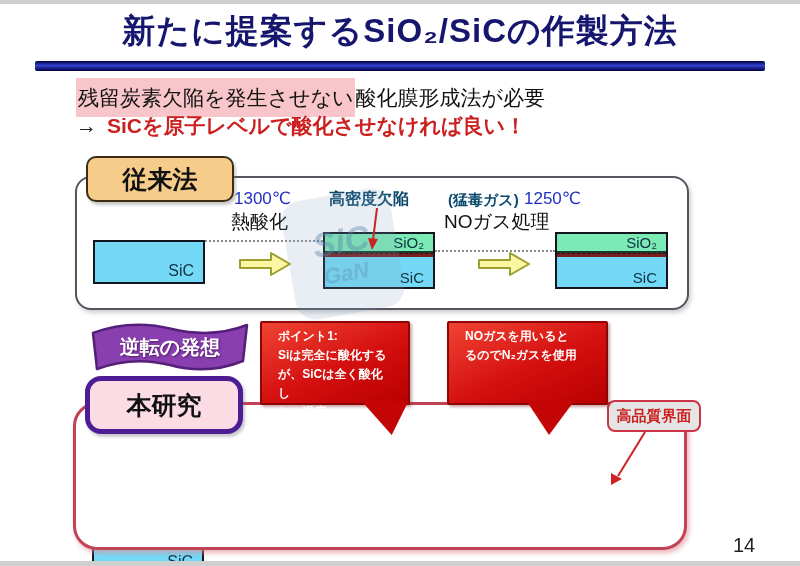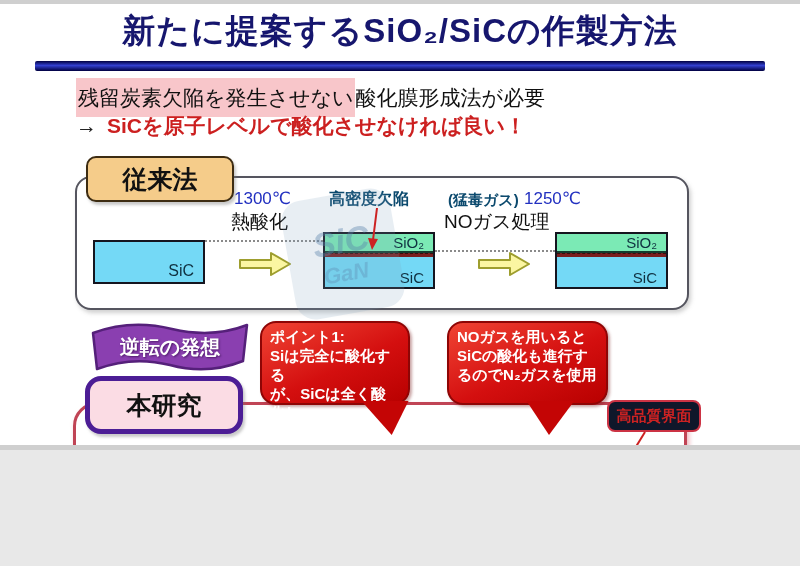--- a/index.html
+++ b/index.html
@@ -1,17 +1,17 @@
 <!DOCTYPE html>
 <html><head>
 <meta charset="utf-8">
 <style>
   html,body{margin:0;padding:0;background:#e8e8e8;}
   #slide{
-    position:relative;width:800px;height:450px;margin:0 auto;
+    position:relative;width:800px;height:566px;margin:0 auto;
     background:#ffffff;box-sizing:border-box;
     border-top:4px solid #cfcfcf;border-bottom:5px solid #cfcfcf;
     font-family:"Liberation Sans","DejaVu Sans",sans-serif;
     overflow:hidden;
   }
   .abs{position:absolute;}
   
   .title{left:0;right:0;top:5px;text-align:center;font-size:33px;font-weight:bold;color:#16166e;letter-spacing:1px;}
   .title-bar{left:35px;top:57px;width:730px;height:10px;
     background:linear-gradient(to bottom,#000040,#3340cf 45%,#000040);border-radius:2px;}
@@ -46,26 +46,26 @@
   
   .rib-wrap{left:88px;top:316px;width:164px;height:54px;z-index:15;}
   .rib-text{left:88px;top:330px;width:164px;text-align:center;font-size:20px;font-weight:bold;color:#fff;
     z-index:16;text-shadow:1px 1px 2px rgba(40,0,60,0.6);}
   
   .honken-label{left:85px;top:372px;width:148px;height:48px;background:#fbdce4;border:5px solid #4c1d95;
     border-radius:16px;font-size:25px;z-index:20;box-shadow:2px 3px 3px rgba(120,120,120,0.4);}
   .research-box{left:73px;top:398px;width:614px;height:148px;border:3px solid #c04455;border-radius:24px;
     background:#fff;box-sizing:border-box;box-shadow:2px 3px 5px rgba(225,140,150,0.65);z-index:5;}
   .bubble{background:linear-gradient(155deg,#f04434 0%,#d40f0f 55%,#b80000 100%);
-    border:2px solid #8e0505;border-radius:16px;color:#fff;font-weight:bold;font-size:15px;
-    line-height:19px;padding:4px 8px;box-sizing:border-box;z-index:40;box-shadow:2px 2px 3px rgba(120,30,30,0.4);}
+    border:2px solid #8e0505;border-radius:2px;color:#fff;font-weight:bold;font-size:12px;
+    line-height:19px;padding:4px 16px;box-sizing:border-box;z-index:40;box-shadow:2px 2px 3px rgba(120,30,30,0.4);}
   .bubble .tail{position:absolute;width:56px;height:34px;bottom:-32px;background:#c40505;}
   .tail-p1{left:95px;clip-path:polygon(8% 0,92% 0,62% 100%);}
   .tail-p2{left:72px;clip-path:polygon(10% 0,95% 0,50% 100%);}
-  .quality{left:607px;top:396px;width:90px;height:28px;background:#0f172a;border:2px solid #cc3344;border-radius:8px;
+  .quality{left:607px;top:396px;width:90px;height:28px;background:#e5e5e5;border:2px solid #cc3344;border-radius:8px;
     display:flex;align-items:center;justify-content:center;font-size:15px;font-weight:bold;color:#cc2222;z-index:30;}
   .step-label{font-size:18px;color:#111;white-space:nowrap;}
   .step-label .t{font-size:16.5px;color:#2230c0;margin-left:7px;}
   .page-num{left:733px;top:530px;font-size:20px;color:#222;}
   
   .wm{left:288px;top:190px;width:110px;height:120px;transform:rotate(-10deg);
     background:rgba(130,160,190,0.18);border-radius:20px;z-index:55;pointer-events:none;
     display:flex;flex-direction:column;align-items:center;justify-content:center;}
   .wm .w1{font-size:34px;font-weight:bold;font-style:italic;color:rgba(90,130,170,0.40);}
   .wm .w2{font-size:22px;font-weight:bold;font-style:italic;color:rgba(90,130,170,0.32);}
@@ -138,21 +138,20 @@
 
   <div class="abs bubble" style="left:260px;top:317px;width:150px;height:84px;">
     <div>ポイント1:</div>
     <div>Siは完全に酸化する</div>
     <div>が、SiCは全く酸化し</div>
     <div>ない温度</div>
     <div class="tail tail-p1"></div>
   </div>
   <div class="abs bubble" style="left:447px;top:317px;width:161px;height:84px;">
     <div>NOガスを用いると</div>
-    <div>SiCの酸化も進行す</div>
     <div>るのでN₂ガスを使用</div>
     <div class="tail tail-p2"></div>
   </div>
 
   <div class="abs research-box"></div>
   <div class="abs tag honken-label">本研究</div>
   <div class="abs quality">高品質界面</div>
 
   <div class="abs step-label" style="left:193px;top:438px;">
     <span>Si堆積</span><span class="t">630℃</span>

